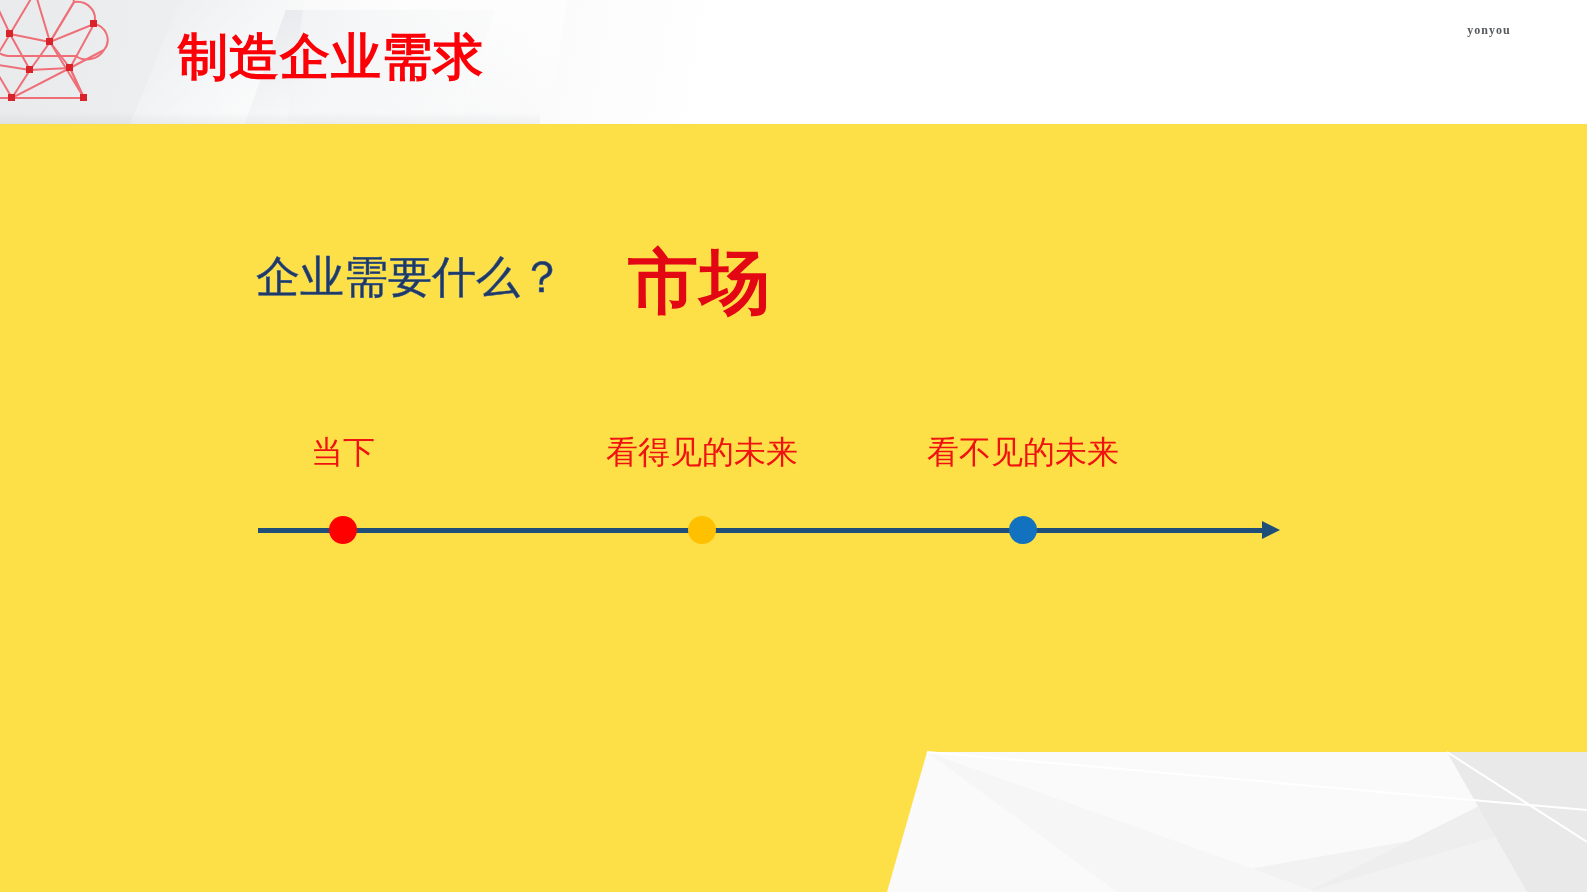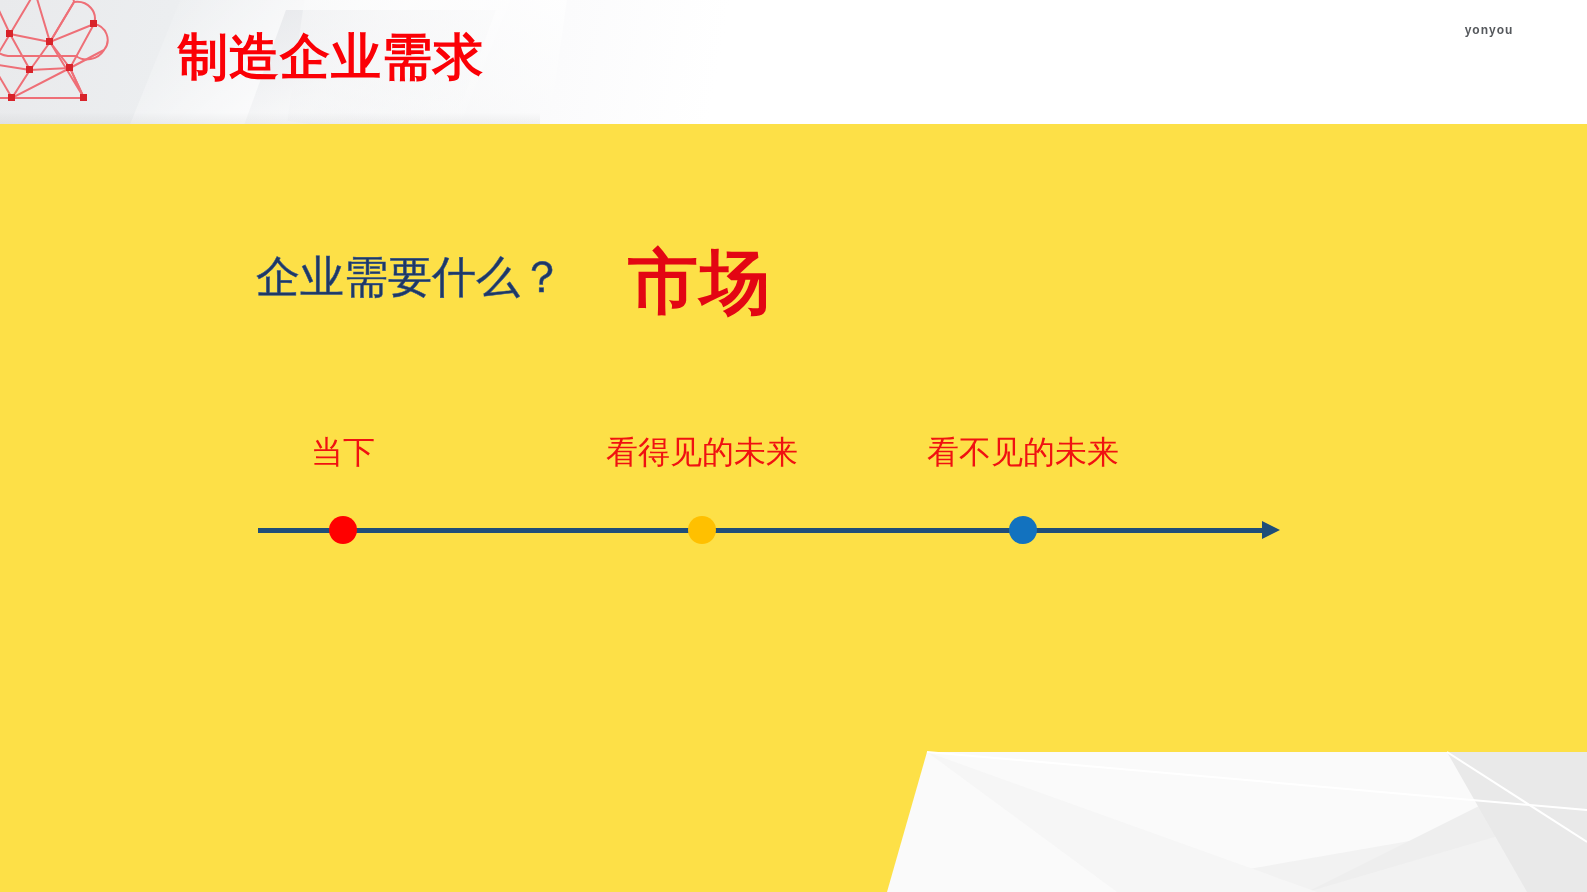--- a/index.html
+++ b/index.html
@@ -240,21 +240,21 @@
       <rect x="78" y="78" width="7" height="7"></rect>
       <rect x="20" y="108" width="7" height="7"></rect>
       <rect x="92" y="108" width="7" height="7"></rect>
       <rect x="102" y="34" width="7" height="7"></rect>
     </g>
   </svg>
 
   <div class="header-title" style="color: rgb(251, 0, 6);">制造企业需求</div>
 
   <div class="logo">
-    <div class="logo-sub" style="color: rgb(85, 88, 92);">yonyou</div>
+    <div class="logo-sub" style="color: rgb(85, 88, 92); font-family: Liberation Serif, serif;">yonyou</div>
   </div>
 
   <div class="question-line">
     <div class="question-text" style="color: rgb(31, 56, 100);">企业需要什么？</div>
     <div class="answer-text" style="color: rgb(227, 6, 19);">市场</div>
   </div>
 
   <div class="timeline">
     <div class="tl-label" id="tl-label-0" style="left: 343px; color: rgb(240, 17, 17);">当下</div>
     <div class="tl-label" id="tl-label-1" style="left: 702px; color: rgb(240, 17, 17);">看得见的未来</div>

